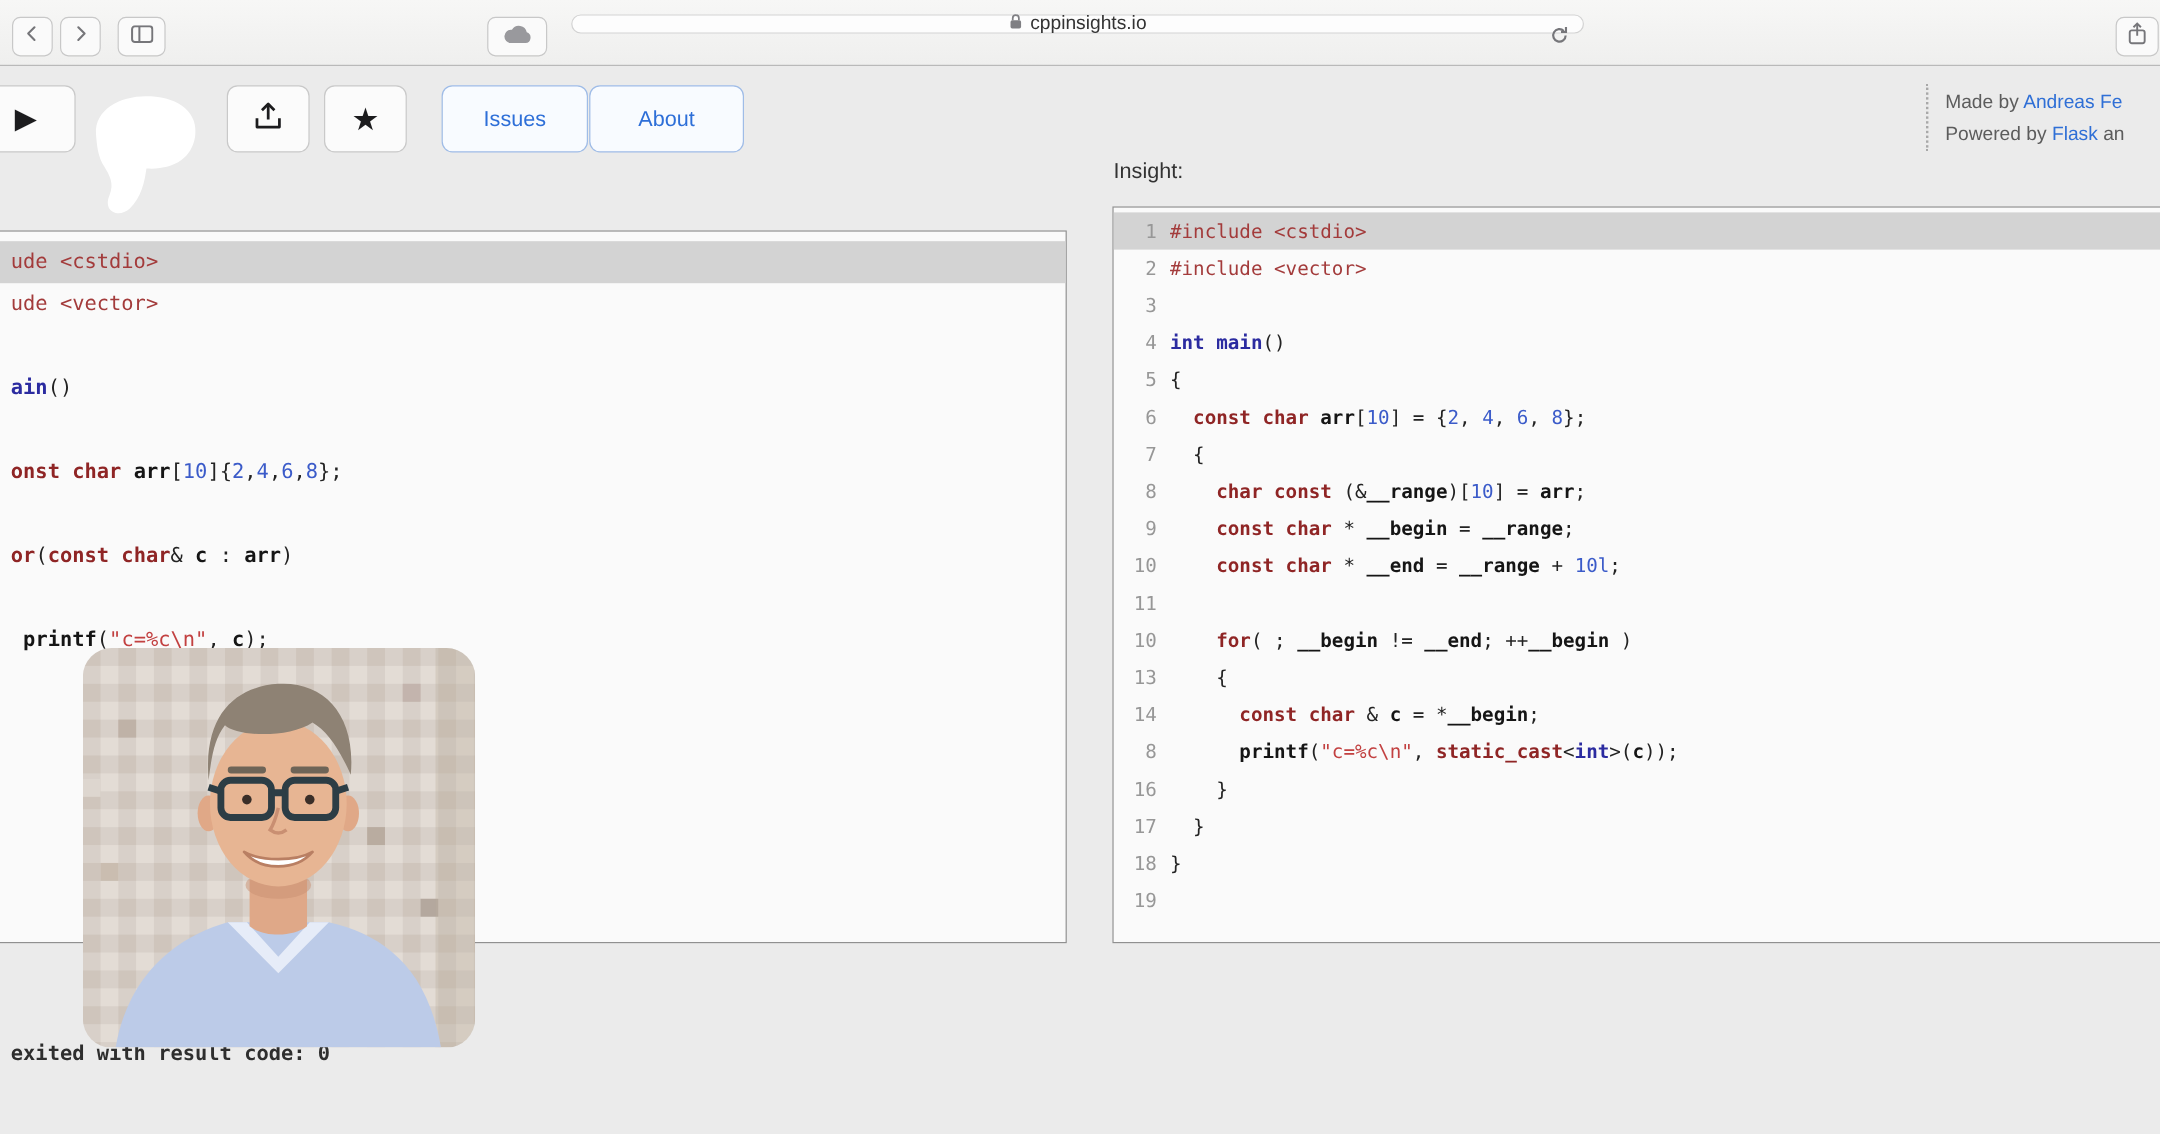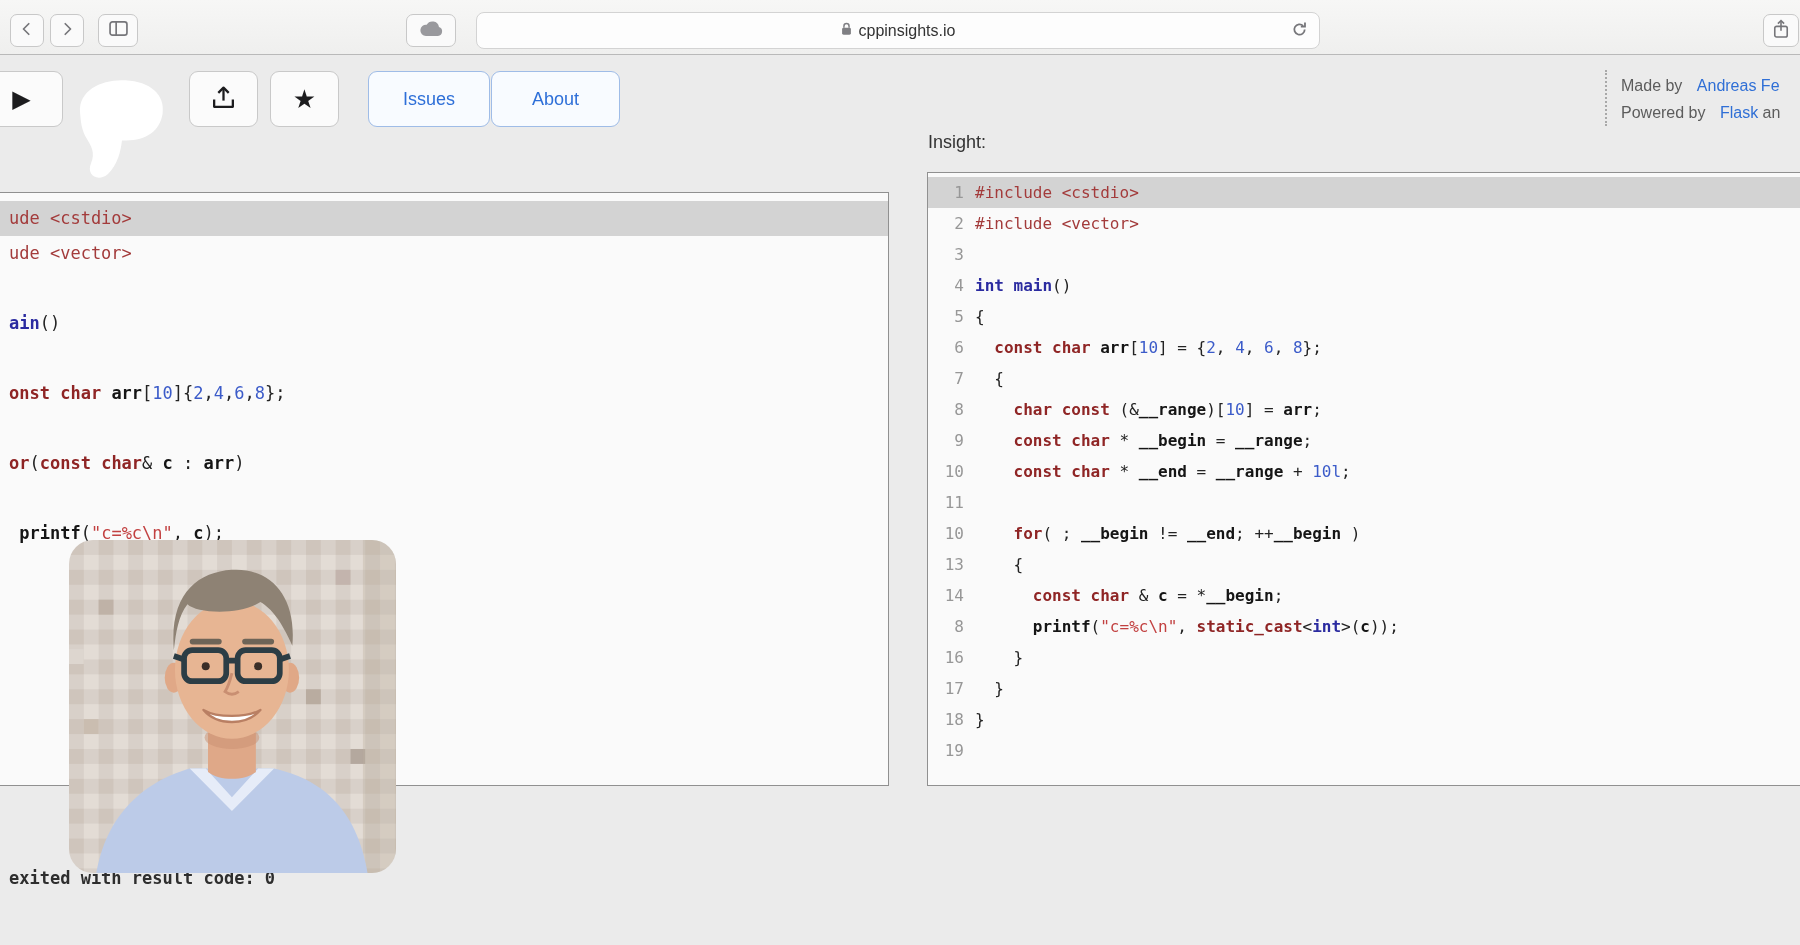--- a/index.html
+++ b/index.html
@@ -4,36 +4,36 @@
 <style>
   html,body{margin:0;padding:0;}
   .stage{position:relative;width:1800px;height:945px;overflow:hidden;background:#ebebeb;
          font-family:"Liberation Sans",sans-serif;}
 
   
   .chrome{position:absolute;left:0;top:0;width:1800px;height:54px;z-index:30;
           background:linear-gradient(#f7f7f6,#efefee);border-bottom:1px solid #b9b9b9;}
   .cbtn{position:absolute;top:14px;height:33px;box-sizing:border-box;border:1px solid #c8c8c8;
         border-radius:7px;background:#fafafa;display:flex;align-items:center;justify-content:center;}
-  .urlbar{position:absolute;left:476px;top:12px;width:844px;height:37px;box-sizing:border-box;
+  .urlbar{position:absolute;left:476px;top:12px;width:844px;height:16px;box-sizing:border-box;
           border:1px solid #d3d3d3;border-radius:8px;background:#fdfdfd;
           display:flex;align-items:center;justify-content:center;gap:7px;
           font-size:16px;color:#333;}
   .reload{position:absolute;right:11px;top:8px;cursor:pointer;}
 
   
   .tbtn{position:absolute;top:71px;height:56px;box-sizing:border-box;border:1px solid #c9c9c9;
         border-radius:9px;background:#fbfbfb;display:flex;align-items:center;justify-content:center;
         z-index:6;}
   .tbtn.blue{border-color:#9fbce7;background:#f8fbff;color:#2e6fd8;font-size:18px;}
   .glyph{color:#1c1c1e;}
   .credit-sep{position:absolute;left:1605px;top:70px;height:56px;border-left:2px dotted #a8a8a8;z-index:6;}
   .credits{position:absolute;left:1621px;top:72px;font-size:16px;line-height:27px;color:#5c5c5c;
            white-space:nowrap;z-index:6;}
-  .t-lnk{color:#2f6fd6;margin-left:10px;}
+  .t-lnk{color:#2f6fd6;}
   .t-gry{color:#5c5c5c;}
 
   
   .panel{position:absolute;background:#fafafa;border:1px solid #909090;box-sizing:border-box;z-index:5;overflow:hidden;}
   .left-panel{left:-120px;top:192px;width:1009px;height:594px;padding-top:8px;}
   .right-panel{left:927px;top:172px;width:920px;height:614px;padding-top:4px;}
   .insight-label{position:absolute;left:928px;top:132px;font-size:18px;font-weight:normal;color:#333;z-index:6;}
 
   .lrow{height:35px;line-height:35px;padding-left:128px;white-space:pre;
         font-family:"DejaVu Sans Mono",monospace;font-size:17px;}

